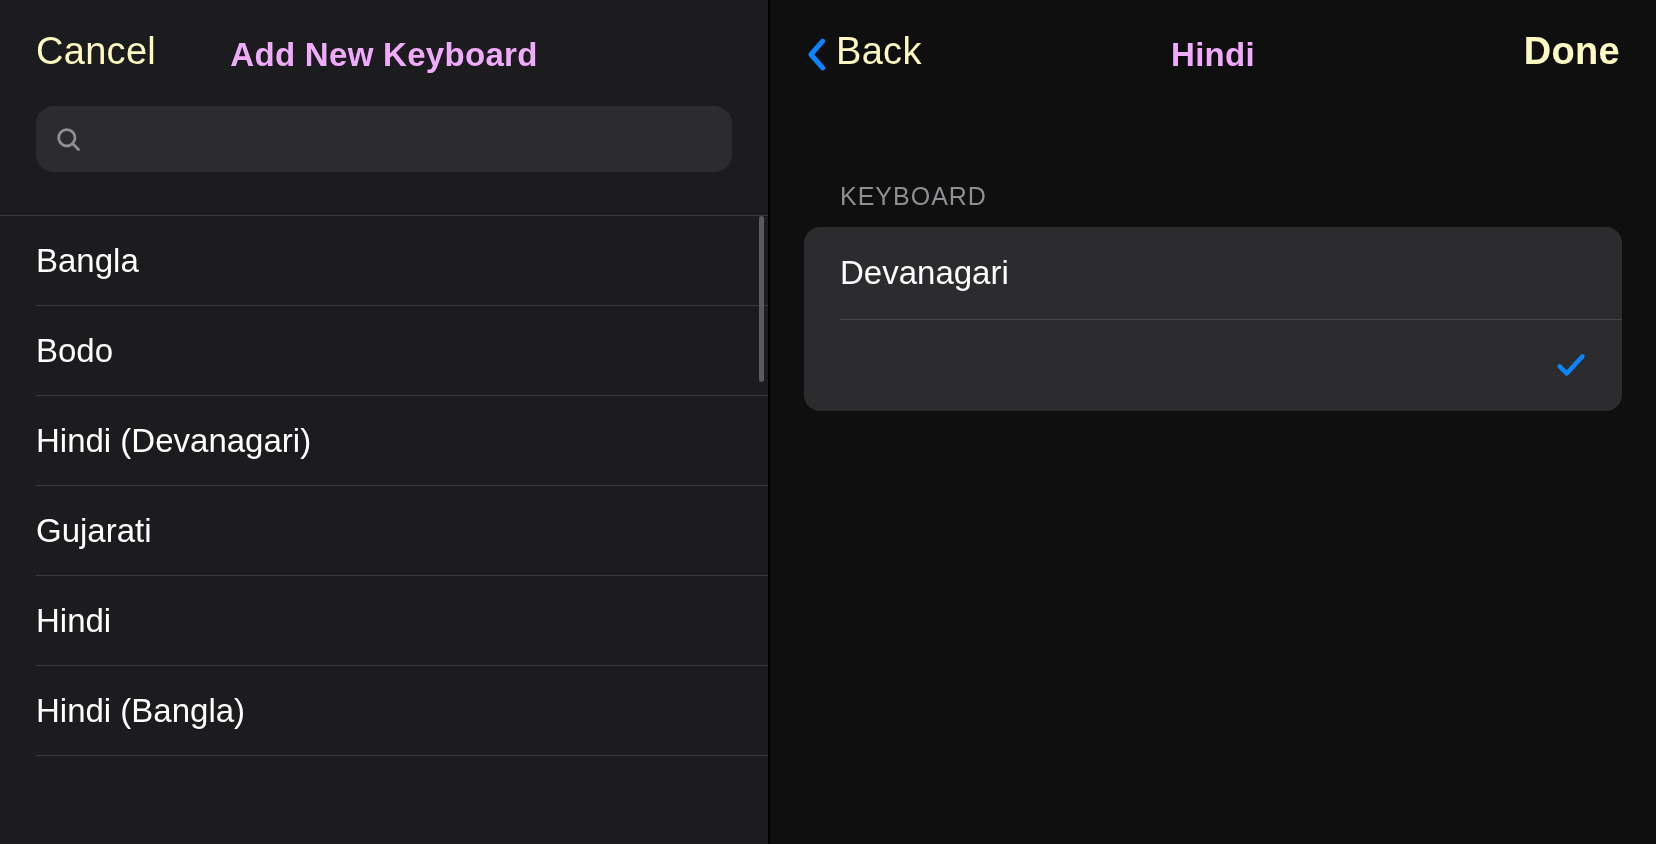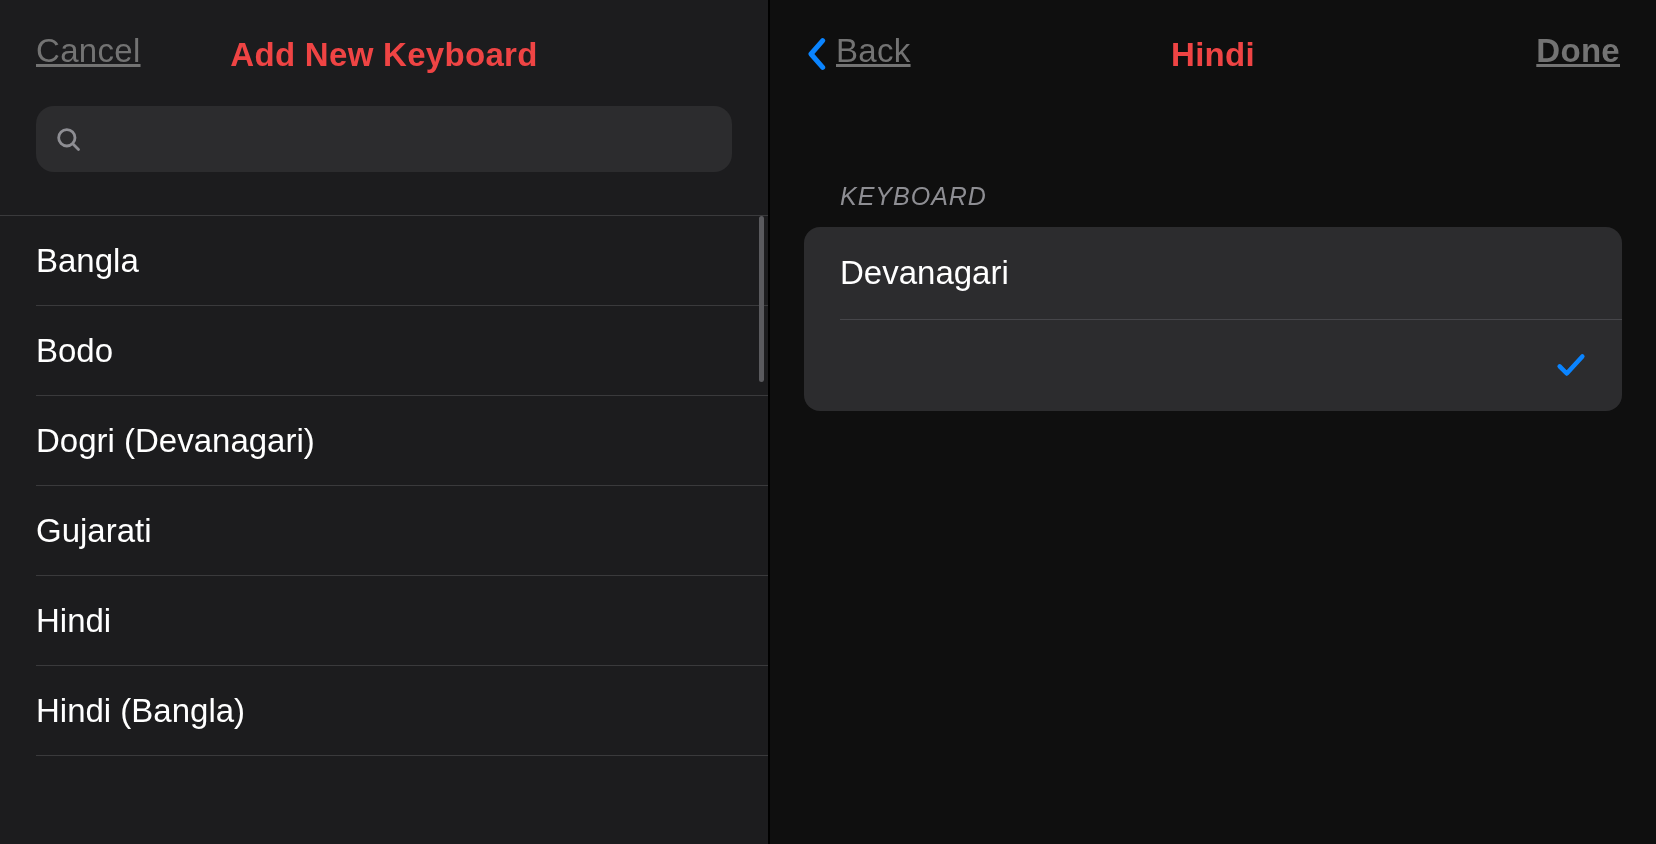--- a/index.html
+++ b/index.html
@@ -42,32 +42,31 @@
       gap: 6px;
     }
     .header-right {
       position: absolute;
       right: 36px;
       top: 50%;
       transform: translateY(-50%);
       text-align: right;
     }
     .header-btn {
-      color: #737373;
-      font-size: 33px;
+      color: #fef9c3;
+      font-size: 38px;
       font-weight: 400;
       letter-spacing: 0.3px;
       cursor: pointer;
-      text-decoration: underline;
     }
     .header-btn.strong { font-weight: 600; }
     .header-title {
       font-size: 33px;
       font-weight: 600;
-      color: #ef4444;
+      color: #f0abfc;
       letter-spacing: 0.3px;
     }
     .chevron-left {
       display: inline-block;
       width: 16px; height: 28px;
       margin-right: 8px;
     }
     .chevron-left svg { display: block; }
     .search-wrap {
       padding: 4px 36px 12px 36px;
@@ -126,21 +125,20 @@
       background: #5a5a5e;
       border-radius: 3px;
     }
     .section-header {
       color: #8e8e93;
       font-size: 25px;
       font-weight: 400;
       letter-spacing: 1px;
       padding: 80px 0 16px 70px;
       text-transform: uppercase;
-      font-style: italic;
     }
     .group {
       margin: 0 34px;
       background: #2c2c2e;
       border-radius: 16px;
       overflow: hidden;
     }
     .group-row {
       height: 92px;
       display: flex;
@@ -188,21 +186,21 @@
   </div>
 
   <div class="list-block">
     <div class="list-row">
         <span>Bangla</span>
       </div>
     <div class="list-row">
         <span>Bodo</span>
       </div>
     <div class="list-row">
-        <span>Dogri (Devanagari)</span>
+        <span>Hindi (Devanagari)</span>
       </div>
     <div class="list-row">
         <span>Gujarati</span>
       </div>
     <div class="list-row">
         <span>Hindi</span>
       </div>
     <div class="list-row">
         <span>Hindi (Bangla)</span>
       </div>

